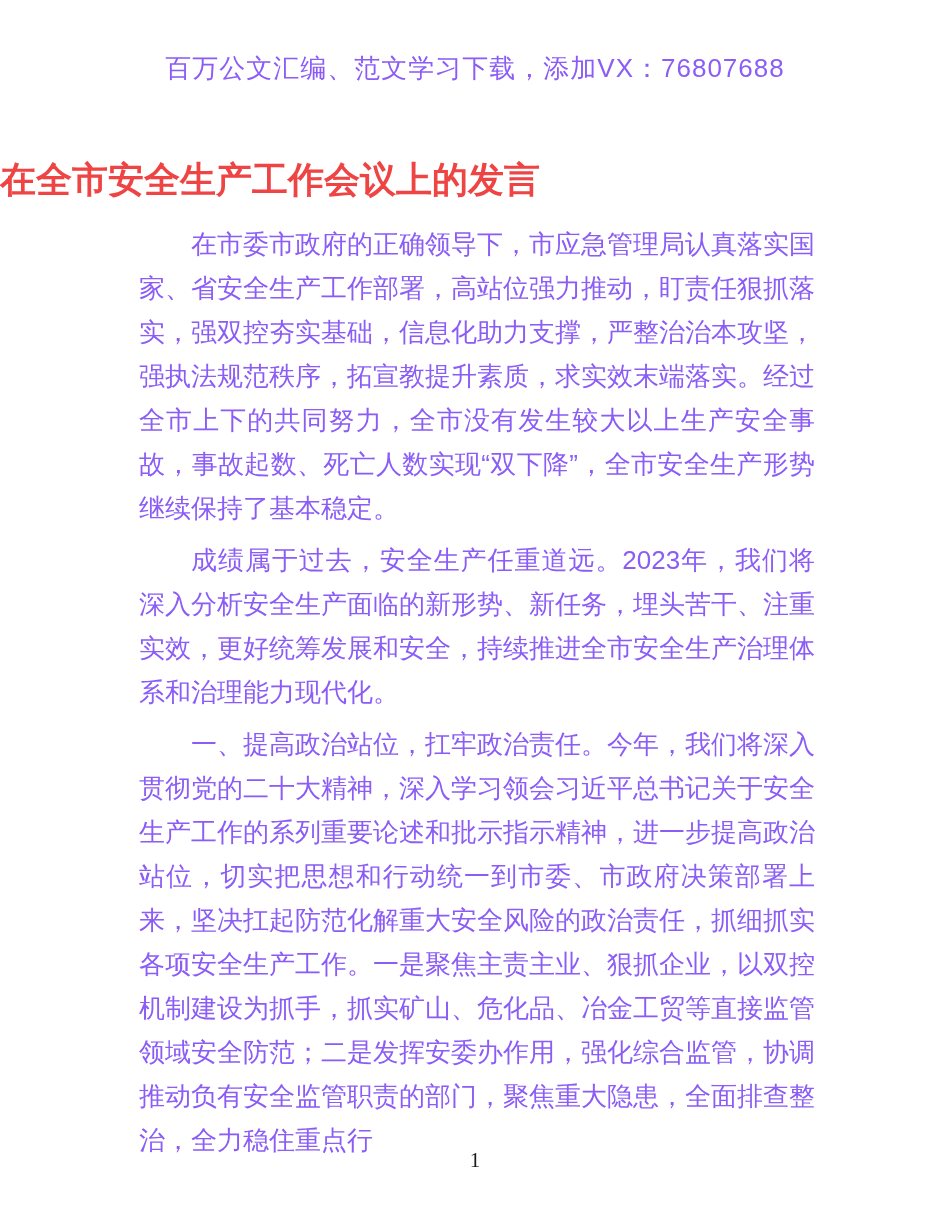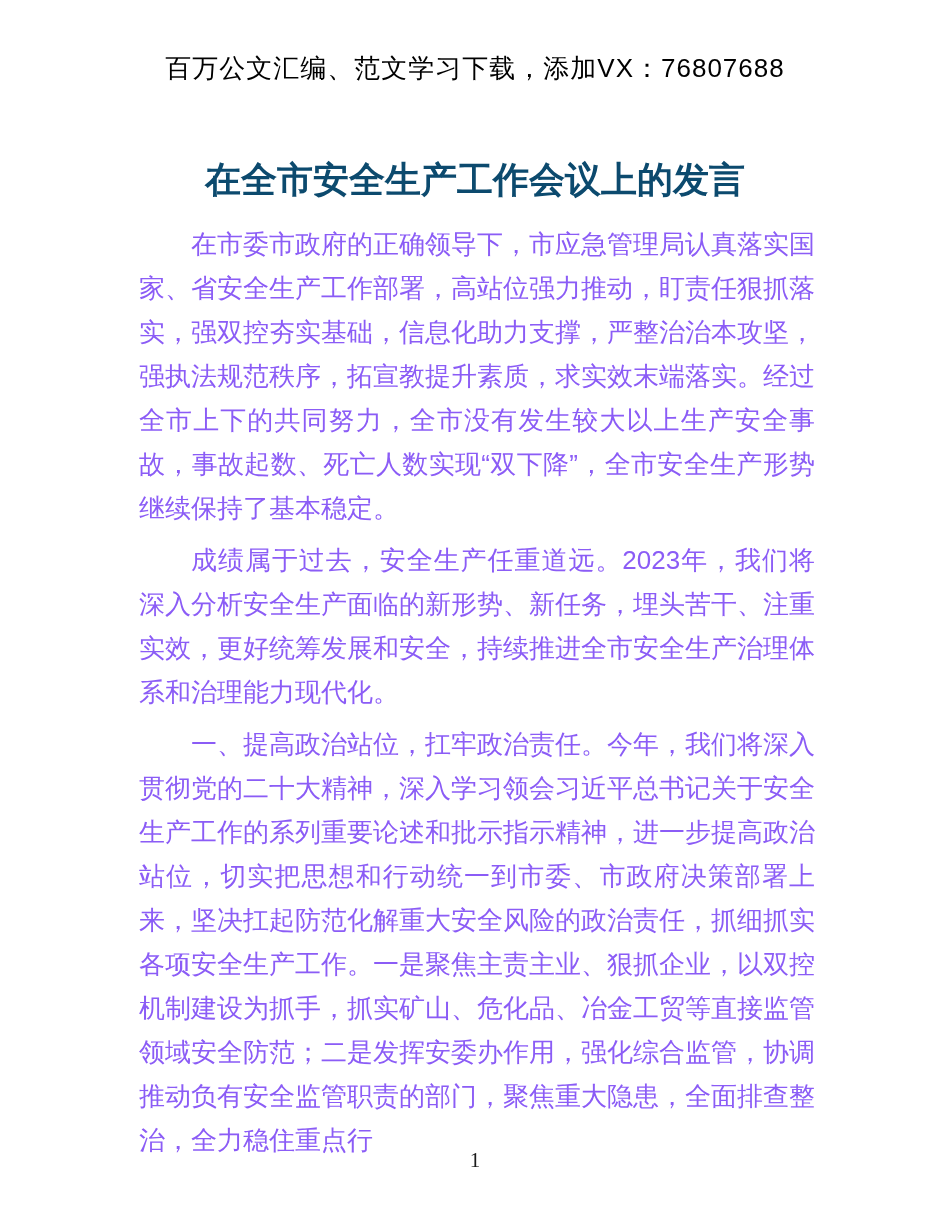--- a/index.html
+++ b/index.html
@@ -17,34 +17,34 @@
     color: #000000;
   }
   .header-notice {
     position: absolute;
     top: 52px;
     left: 0;
     width: 100%;
     text-align: center;
     font-size: 26px;
     line-height: 32px;
-    color: #000000;
+    color: #8b5cf6;
     letter-spacing: 1px;
     white-space: nowrap;
   }
   .doc-title {
     position: absolute;
     top: 156px;
     left: 0;
     width: 100%;
-    text-align: center;
+    text-align: left;
     font-size: 36px;
     line-height: 48px;
     font-weight: bold;
-    color: #0c4a6e;
+    color: #ef4444;
     letter-spacing: 0px;
   }
   .doc-body {
     position: absolute;
     top: 222px;
     left: 139px;
     width: 676px;
   }
   .doc-body p {
     margin: 0 0 8px 0;

